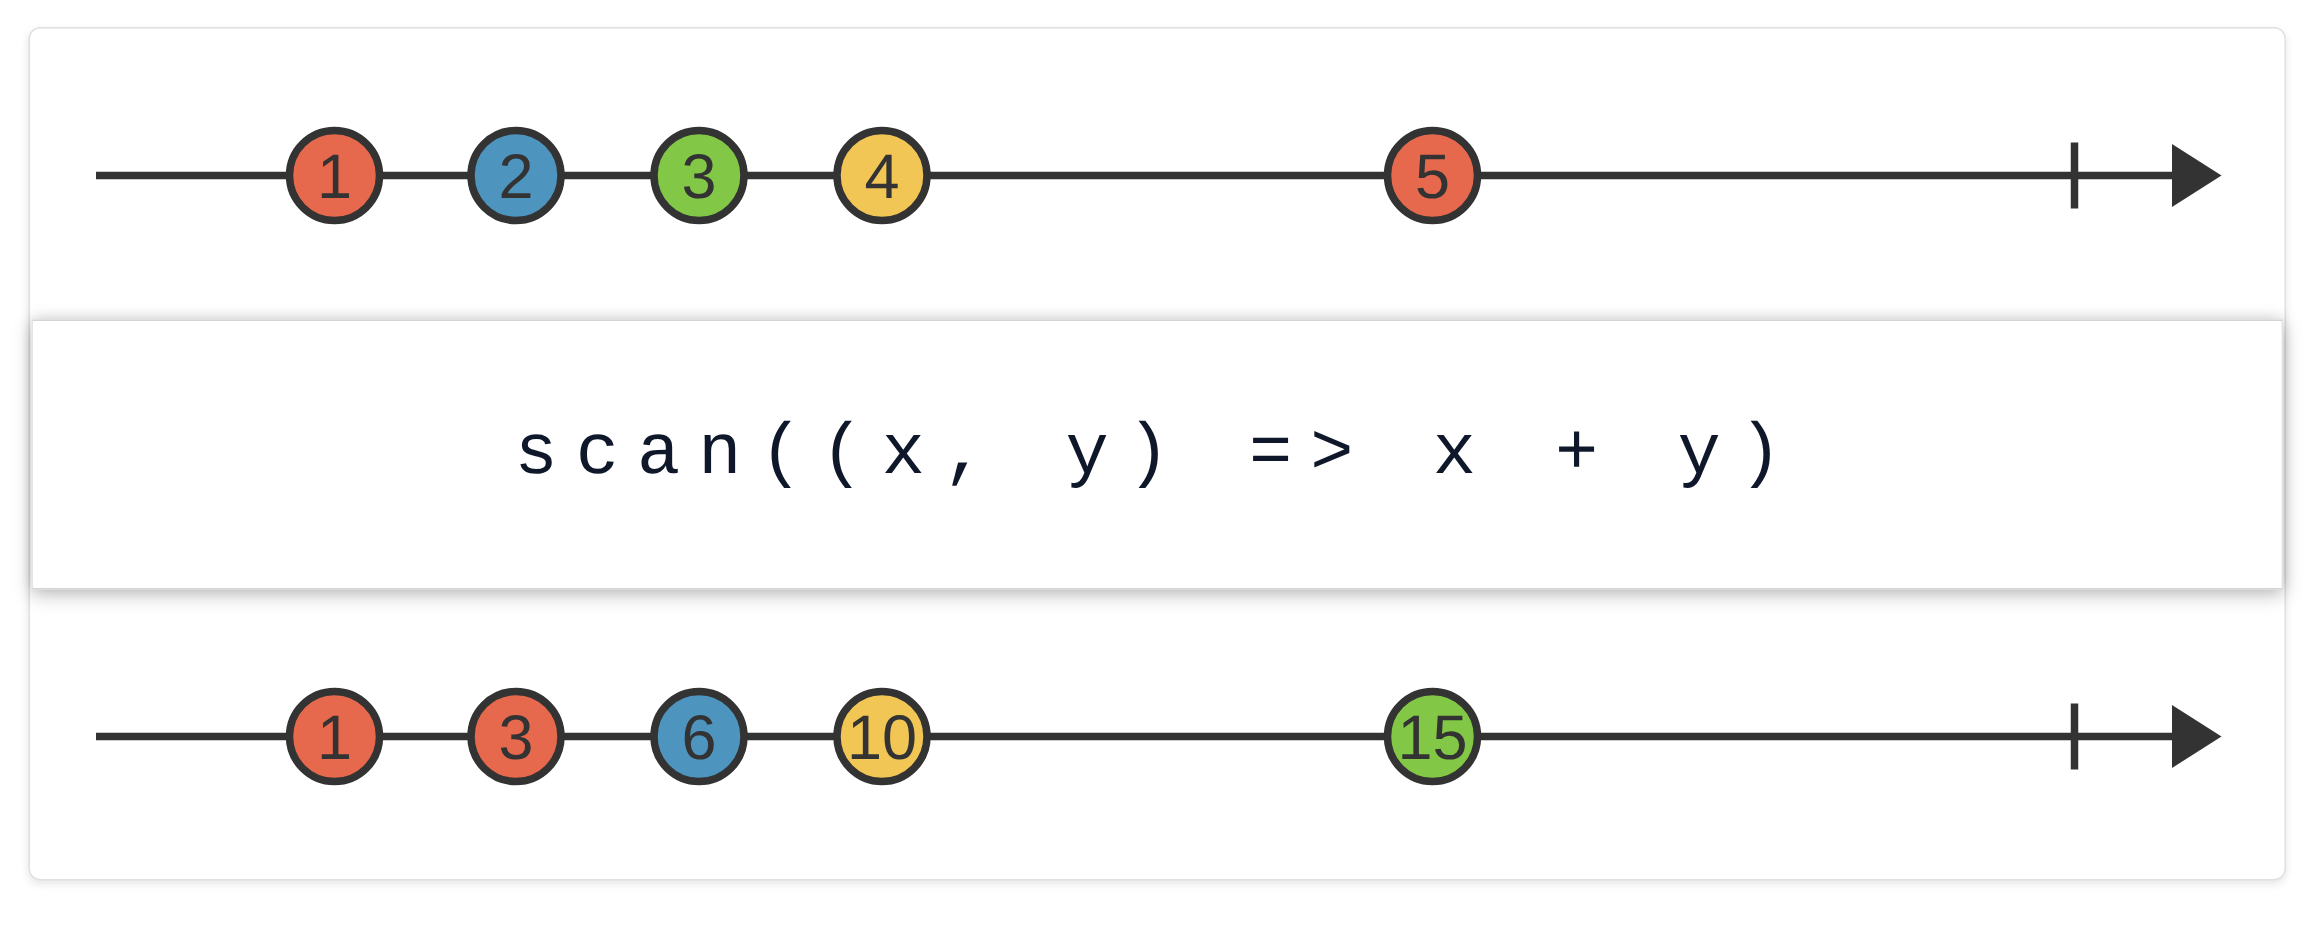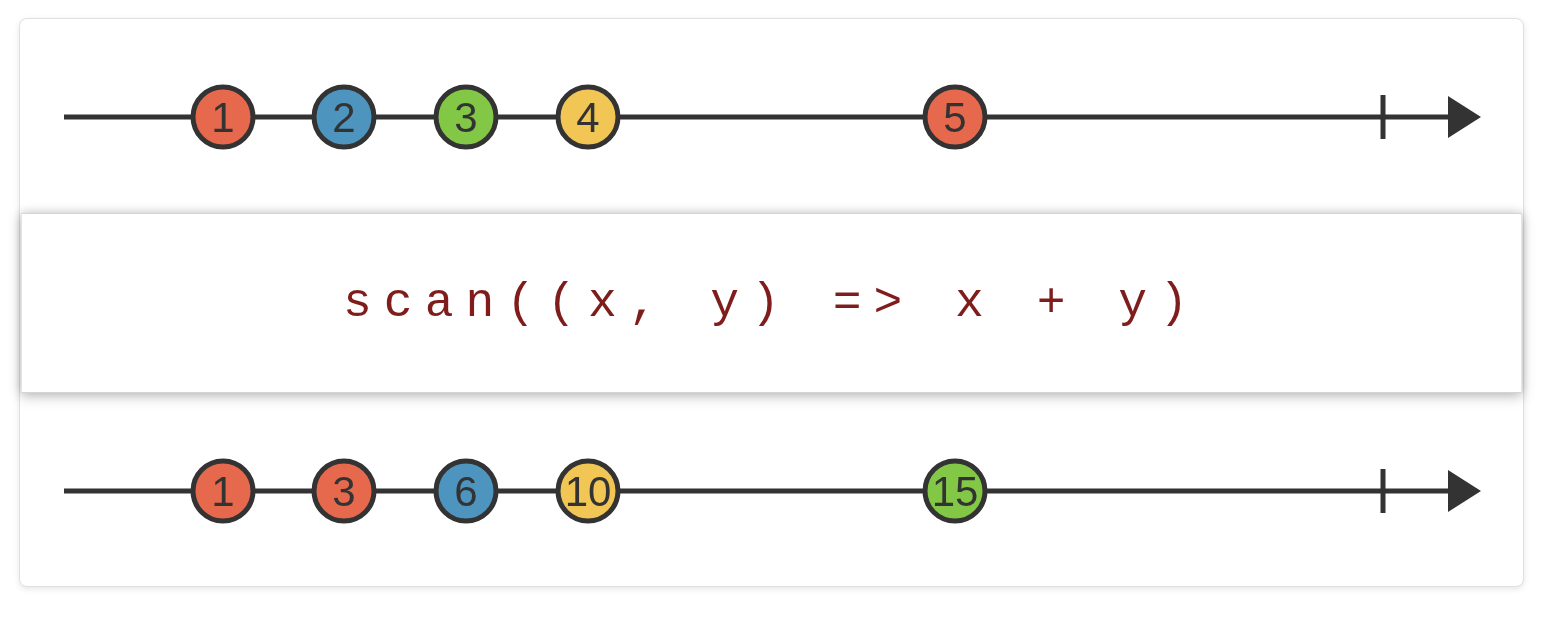--- a/index.html
+++ b/index.html
@@ -42,21 +42,21 @@
     box-shadow: 0 3px 12px rgba(0,0,0,0.28), 0 -2px 8px rgba(0,0,0,0.07);
     z-index: 2;
     display: flex;
     align-items: center;
     justify-content: center;
   }
   .operator-text {
     font-family: "Liberation Mono", monospace;
     font-size: 48px;
     letter-spacing: 12px;
-    color: #7f1d1d;
+    color: #0f172a;
     white-space: pre;
   }
 </style>
 </head>
 <body>
 
 <div class="card">
   <svg class="timeline-svg top" id="timeline-top" width="1503" height="194">
       <line x1="44" y1="98" x2="1432" y2="98" stroke="#333333" stroke-width="5"></line>
       <line x1="1363" y1="76" x2="1363" y2="120" stroke="#333333" stroke-width="5"></line>

